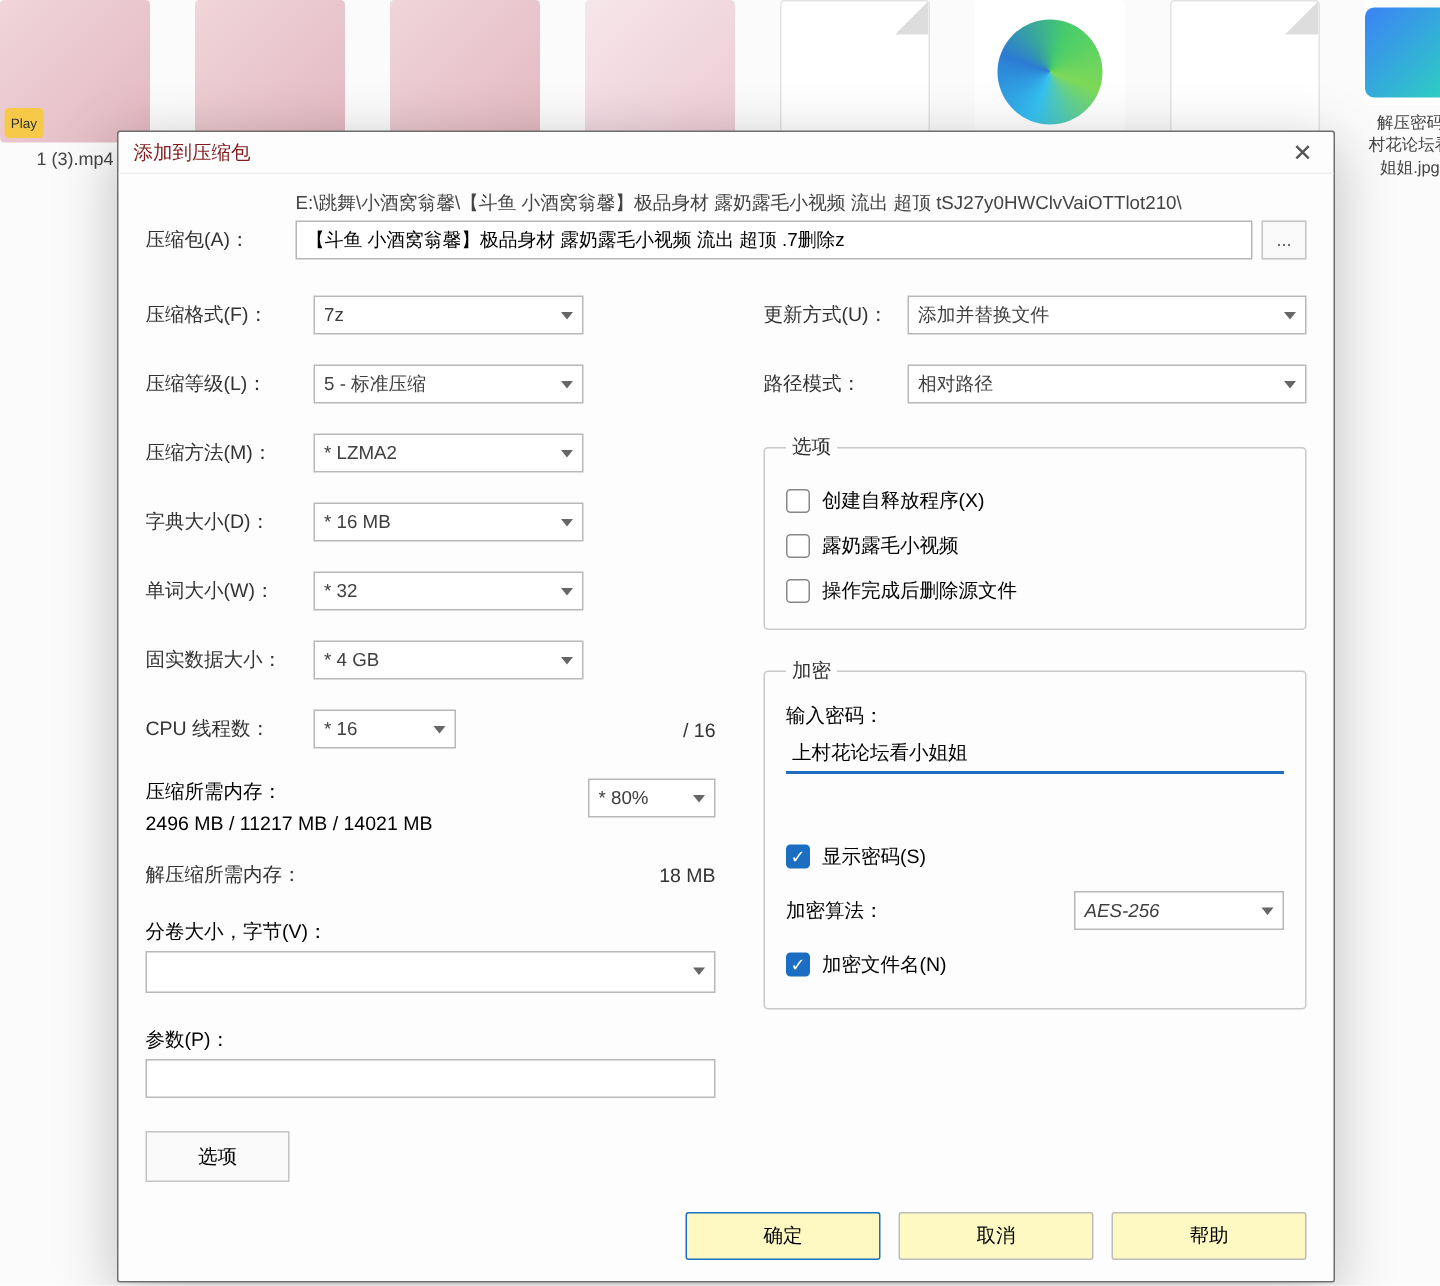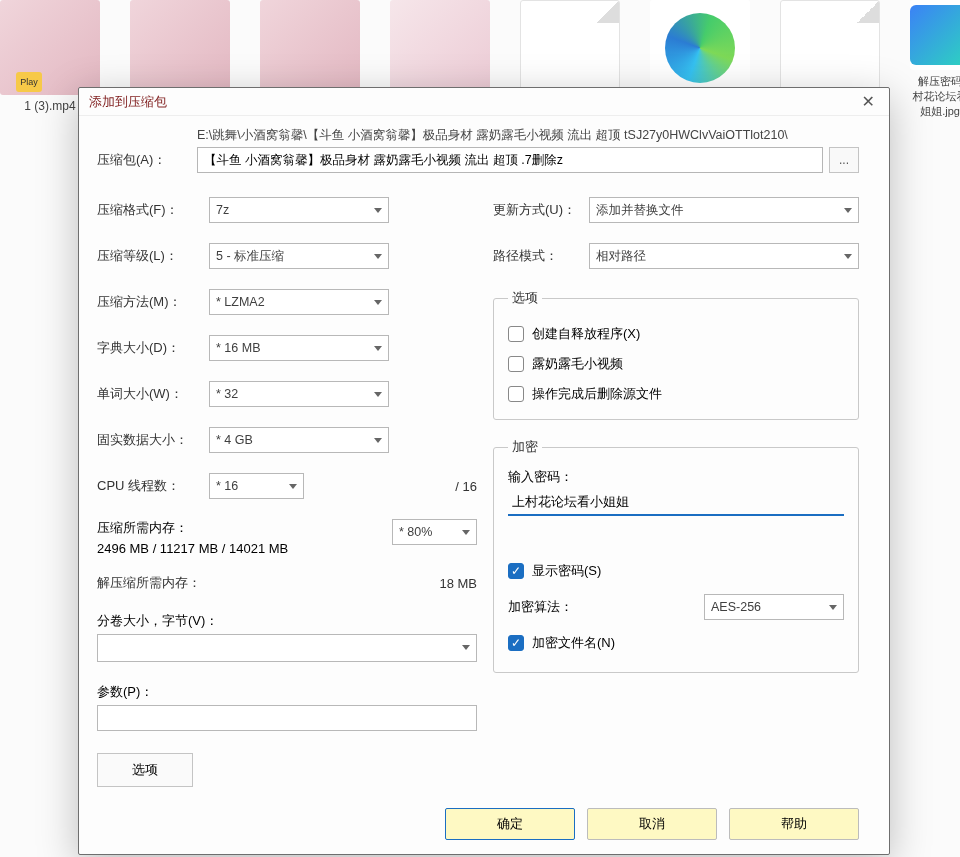--- a/index.html
+++ b/index.html
@@ -6,46 +6,46 @@
   body { background: #fbfbfb; width: 960px; height: 857px; overflow: hidden; position: relative; }
   .bg-icons { position: absolute; top: 0; left: 0; right: 0; height: 130px; display: flex; gap: 30px; padding-left: 0; }
   .file-item { width: 110px; text-align: center; font-size: 12px; color: #444; }
   .thumb { width: 100px; height: 95px; margin: 0 auto 4px; border-radius: 3px; background: #edc7d0; position: relative; overflow:hidden;}
   .thumb.pink { background: linear-gradient(135deg, #f0d5db, #e3b8c2); }
   .thumb.white { background: #fff; border: 1px solid #e3e3e3; position:relative; }
   .thumb.edge { background:#fff; display:flex; align-items:center; justify-content:center;}
   .edge-logo { width:70px;height:70px;border-radius:50%;background: conic-gradient(from 200deg, #35c1f1, #2b7cd3, #46cc6b, #7ed957, #35c1f1);}
   .thumb.photos { background:#fff; display:flex;align-items:center;justify-content:center;}
   .photos-logo{width:60px;height:60px;background:linear-gradient(135deg,#3b82f6,#2dd4bf);border-radius:6px;}
-  .play-badge{position:absolute;bottom:3px;left:16px;width:26px;height:20px;background:#f7c948;border-radius:3px;font-size:9px;line-height:20px;color:#333;}
+  .play-badge{position:absolute;bottom:3px;left:3px;width:26px;height:20px;background:#f7c948;border-radius:3px;font-size:9px;line-height:20px;color:#333;}
   .fold{position:absolute;top:0;right:0;width:22px;height:22px;background:linear-gradient(135deg,transparent 50%,#ddd 50%);}
 
   .dialog { position: absolute; left: 78px; top: 87px; width: 812px; height: 768px; background: #fdfdfd; border: 1px solid #6e6e6e; border-radius: 2px; box-shadow: 0 10px 40px rgba(0,0,0,0.25); }
   .titlebar { height: 28px; display: flex; align-items: center; padding: 0 10px; border-bottom: 1px solid #eee; }
   .titlebar .title { font-size: 13px; color: #7f1d1d; }
   .close { margin-left: auto; font-size: 16px; color: #555; cursor: pointer; padding:0 4px;}
-  .body { padding: 12px 30px 14px 18px; height: calc(100% - 28px); display: flex; flex-direction: column; }
+  .body { padding: 12px 18px 14px 18px; height: calc(100% - 28px); display: flex; flex-direction: column; }
 
   .row { display: flex; align-items: center; margin-bottom: 10px; font-size: 13px; color: #333; }
   .lbl { width: 100px; flex-shrink: 0; }
   .path-text { font-size: 12.5px; color: #444; margin-left: 100px; margin-bottom:4px; line-height:1.2;}
   .path-input { flex: 1; height: 26px; border: 1px solid #b6b6b6; padding: 0 6px; font-size: 12.5px; background:#fff;}
   .browse { width: 30px; height: 26px; border: 1px solid #c4c4c4; background: #f9f9f9; margin-left: 6px; font-size:12px; color:#555;}
 
-  .cols { display: flex; flex: 1; gap: 16px; margin-top: 14px; }
+  .cols { display: flex; flex: 1; gap: 32px; margin-top: 14px; }
   .col { flex: 1; min-width: 0; }
   .col-l { flex: 0 0 380px; }
 
   .field { display: flex; align-items: center; margin-bottom: 20px; font-size: 13px; }
   .field .flab { width: 112px; flex-shrink: 0; color: #333; }
   .sel { flex: 1; height: 26px; border: 1px solid #b8b8b8; background: #fff; padding: 0 22px 0 6px; font-size: 12.5px; position: relative; text-align:left; color:#404040;}
   .sel::after { content:""; position:absolute; right:6px; top:10px; border-left:4px solid transparent; border-right:4px solid transparent; border-top:5px solid #666;}
   .sel.narrow { flex: 0 0 180px; }
   .sel.w95 { flex:0 0 95px;}
-  .sel.w140 { flex:0 0 140px;}
+  .sel.w140 { flex:0 0 140px;font-style:italic;}
   .after-text { margin-left: auto; font-size: 13px; color:#333;}
 
   .mem-block{margin-bottom:18px;font-size:13px;}
   .mem-label{margin-bottom:4px;}
   .mem-row{display:flex;align-items:center;}
 
   fieldset { border: 1px solid #c9c9c9; border-radius: 3px; padding: 12px 14px 14px; margin-bottom: 18px; }
   fieldset legend { font-size: 13px; padding: 0 4px; color: #333; }
   .chk { display:flex; align-items:center; margin: 6px 0 12px; font-size: 13px; }
   .chk:last-child{margin-bottom:2px;}

